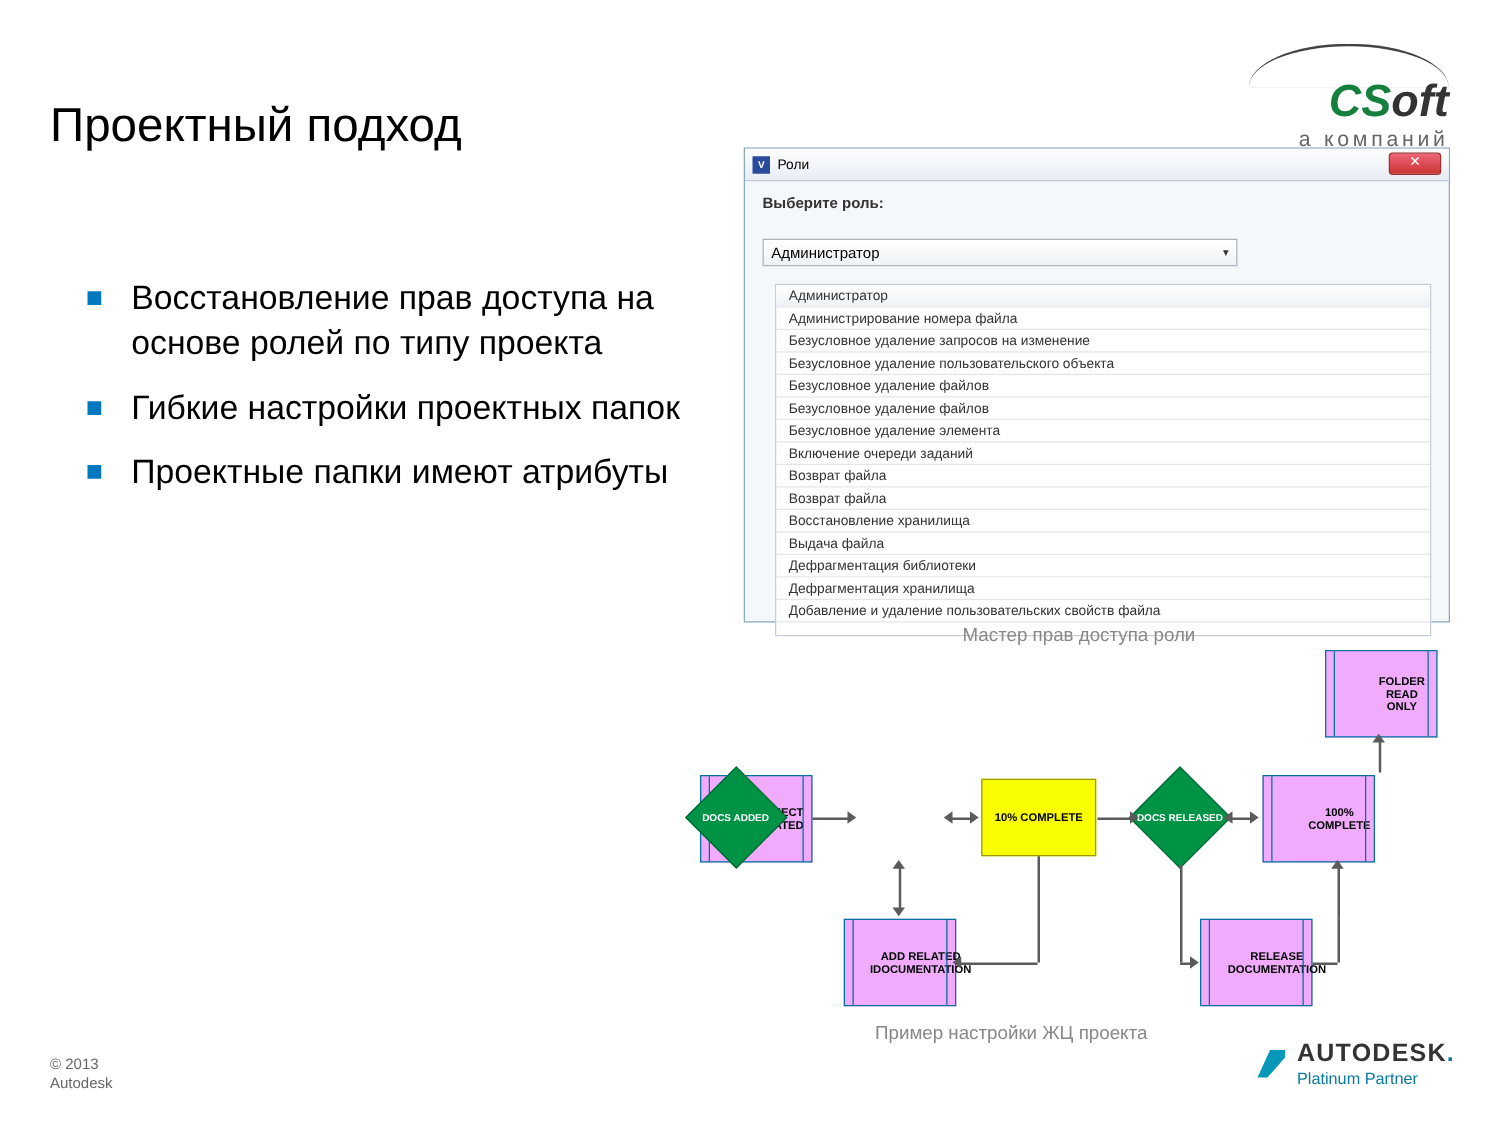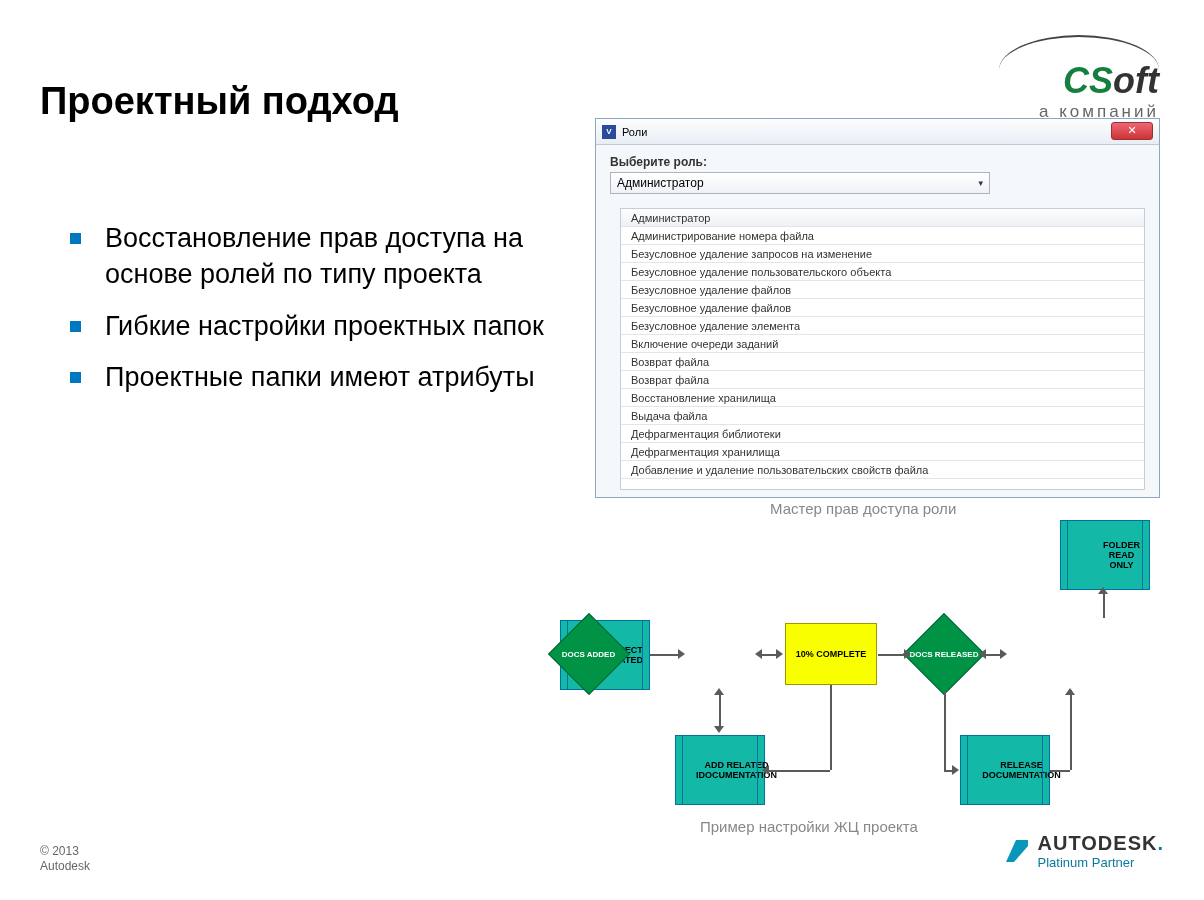--- a/index.html
+++ b/index.html
@@ -9,21 +9,21 @@
   background: #fff;
   font-family: Arial, sans-serif;
   position: relative;
   overflow: hidden;
 }
 .slide-title {
   position: absolute;
   top: 80px;
   left: 40px;
   font-size: 38px;
-  font-weight: bold;
+  font-weight: normal;
   color: #000;
 }
 .csoft-logo {
   position: absolute;
   top: 35px;
   right: 45px;
   text-align: right;
 }
 .csoft-logo .arc {
   width: 160px;
@@ -111,21 +111,21 @@
   height: 18px;
   background: linear-gradient(#e67,#c33);
   border: 1px solid #933;
   border-radius: 3px;
   color: #fff;
   font-size: 11px;
   text-align: center;
   line-height: 15px;
 }
 .dialog-body { padding: 10px 14px; }
-.dialog-body .lbl { font-weight: bold; color: #333; margin-bottom: 3px; font-size: 12px; }
+.dialog-body .lbl { font-weight: bold; color: #333; margin-bottom: 22px; font-size: 12px; }
 .dialog-body .dropdown {
   width: 380px;
   height: 22px;
   border: 1px solid #aab5c0;
   background: linear-gradient(#fff,#eef2f6);
   display: flex;
   align-items: center;
   padding: 0 6px;
   position: relative;
   font-size: 12px;
@@ -179,21 +179,21 @@
   display: flex;
   align-items: center;
   justify-content: center;
   text-align: center;
   font-size: 9px;
   font-weight: bold;
   color: #000;
   padding: 4px;
 }
 .box-blue {
-  background: #14b8a6;
+  background: #f0abfc;
   border: 1.5px solid #0071a1;
   width: 90px;
   height: 70px;
   padding-left: 37px;
 }
 .box-yellow {
   background: #faff00;
   border: 1.5px solid #999900;
   width: 92px;
   height: 62px;
@@ -328,20 +328,21 @@
 <div class="diagram">
 
   <div class="node box-blue inner" style="left:0;top:100px">PROJECT CREATED</div>
   <div class="node diamond" style="left:130;top:105px">
       <span>DOCS ADDED</span>
     </div>
   <div class="node box-yellow" style="left:225px;top:103px">10% COMPLETE</div>
   <div class="node diamond" style="left:355px;top:105px">
       <span>DOCS RELEASED</span>
     </div>
+  <div class="node box-blue inner" style="left:450px;top:100px">100% COMPLETE</div>
 
   <div class="node box-blue inner" style="left:115px;top:215px">ADD RELATED IDOCUMENTATION</div>
   <div class="node box-blue inner" style="left:400px;top:215px">RELEASE DOCUMENTATION</div>
 
   <div class="node box-blue inner" style="left:500px;top:0px">FOLDER READ ONLY</div>
 
   <div class="arrow h" style="left:90px;top:134px;width:30px"></div>
   <div class="arrowhead ah-r" style="left:118px;top:129px"></div>
 
   <div class="arrow h" style="left:198px;top:134px;width:22px"></div>

